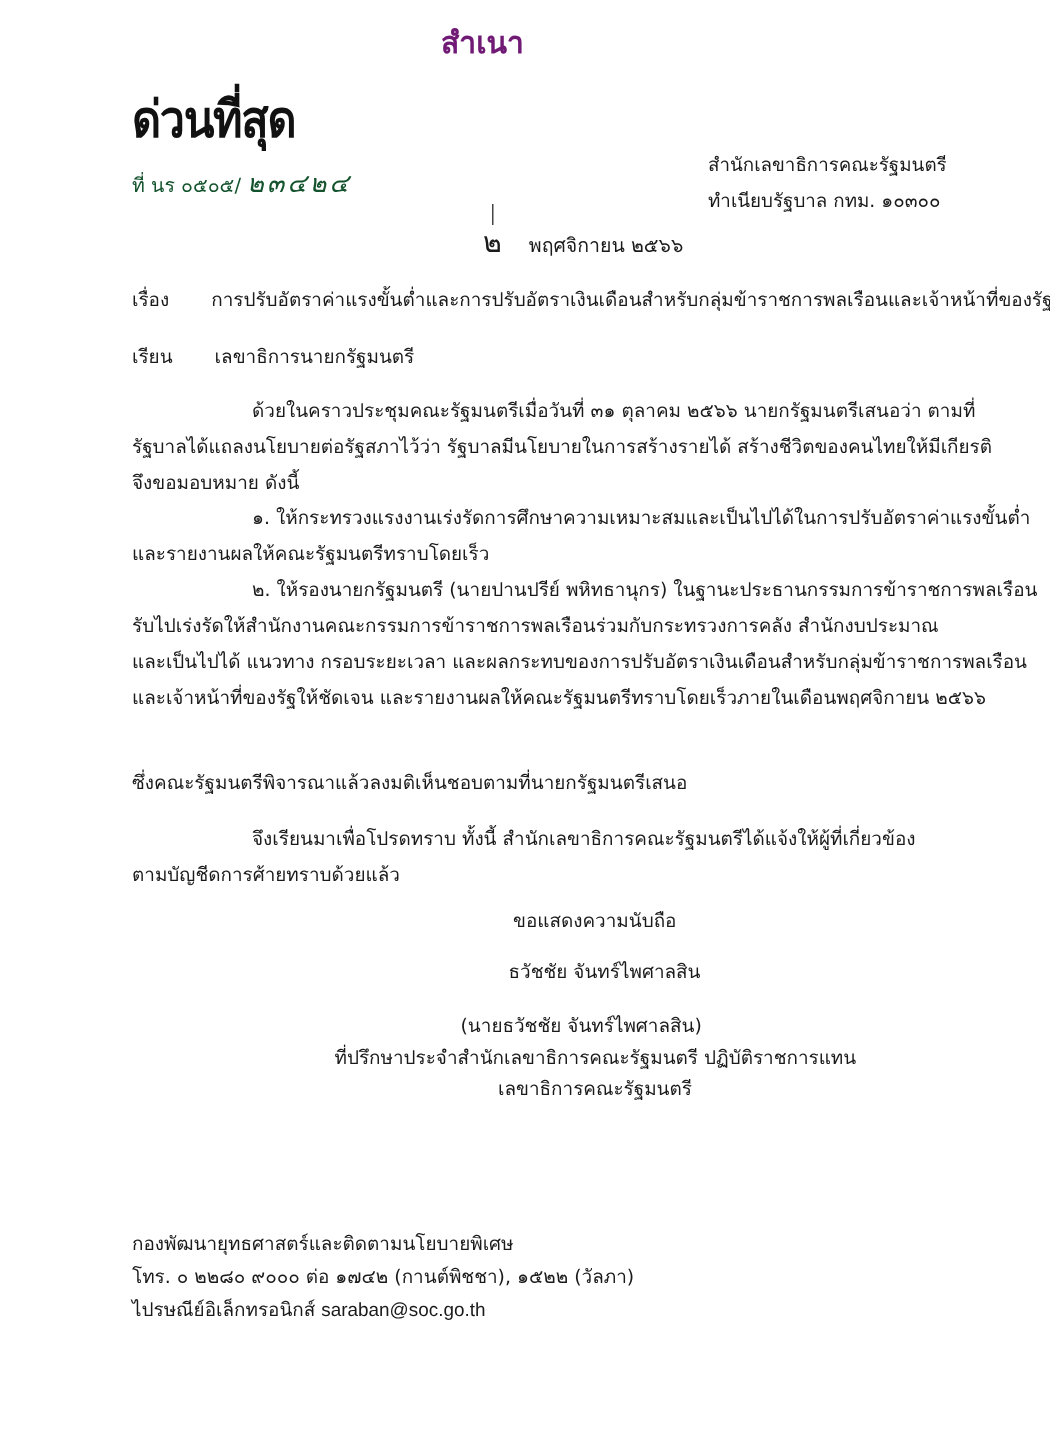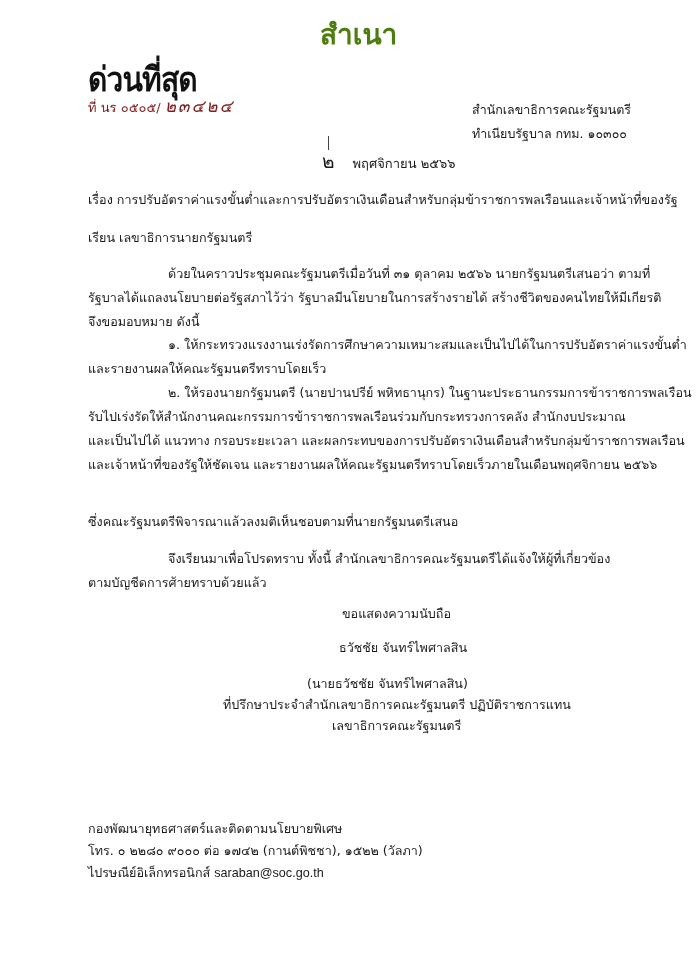--- a/index.html
+++ b/index.html
@@ -20,29 +20,29 @@
     .urgent {
       left: 88px; top: 52px;
       font-size: 34px;
       font-weight: bold;
       letter-spacing: -1px;
       transform: scaleX(0.88);
       transform-origin: left top;
       color: #111;
     }
     .copy-stamp {
-      left: 320px; top: 12px;
-      font-size: 28px;
+      left: 294px; top: 12px;
+      font-size: 20px;
       font-weight: bold;
-      color: #4d7c0f;
+      color: #701a75;
     }
     .doc-number {
-      left: 88px; top: 92px;
+      left: 88px; top: 108px;
       font-size: 13px;
-      color: #7f1d1d;
+      color: #14532d;
     }
     .doc-number .handwritten {
       font-family: "DejaVu Serif", serif;
       font-style: italic;
       font-size: 17px;
       letter-spacing: 2px;
       margin-left: 4px;
     }
     .address {
       left: 472px; top: 98px;
@@ -63,21 +63,21 @@
       left: 328px; top: 136px;
       width: 1px; height: 14px;
       background: #444;
     }
 
     .text {
       font-size: 12.6px;
       line-height: 24px;
     }
     .subject { left: 88px; top: 188px; }
-    .subject .label, .recipient .label { margin-right: 0; }
+    .subject .label, .recipient .label { margin-right: 24px; }
     .recipient { left: 88px; top: 226px; }
 
     .para {
       position: absolute;
       left: 88px;
       width: 530px;
       font-size: 12.6px;
       line-height: 24px;
       text-align: justify;
     }

